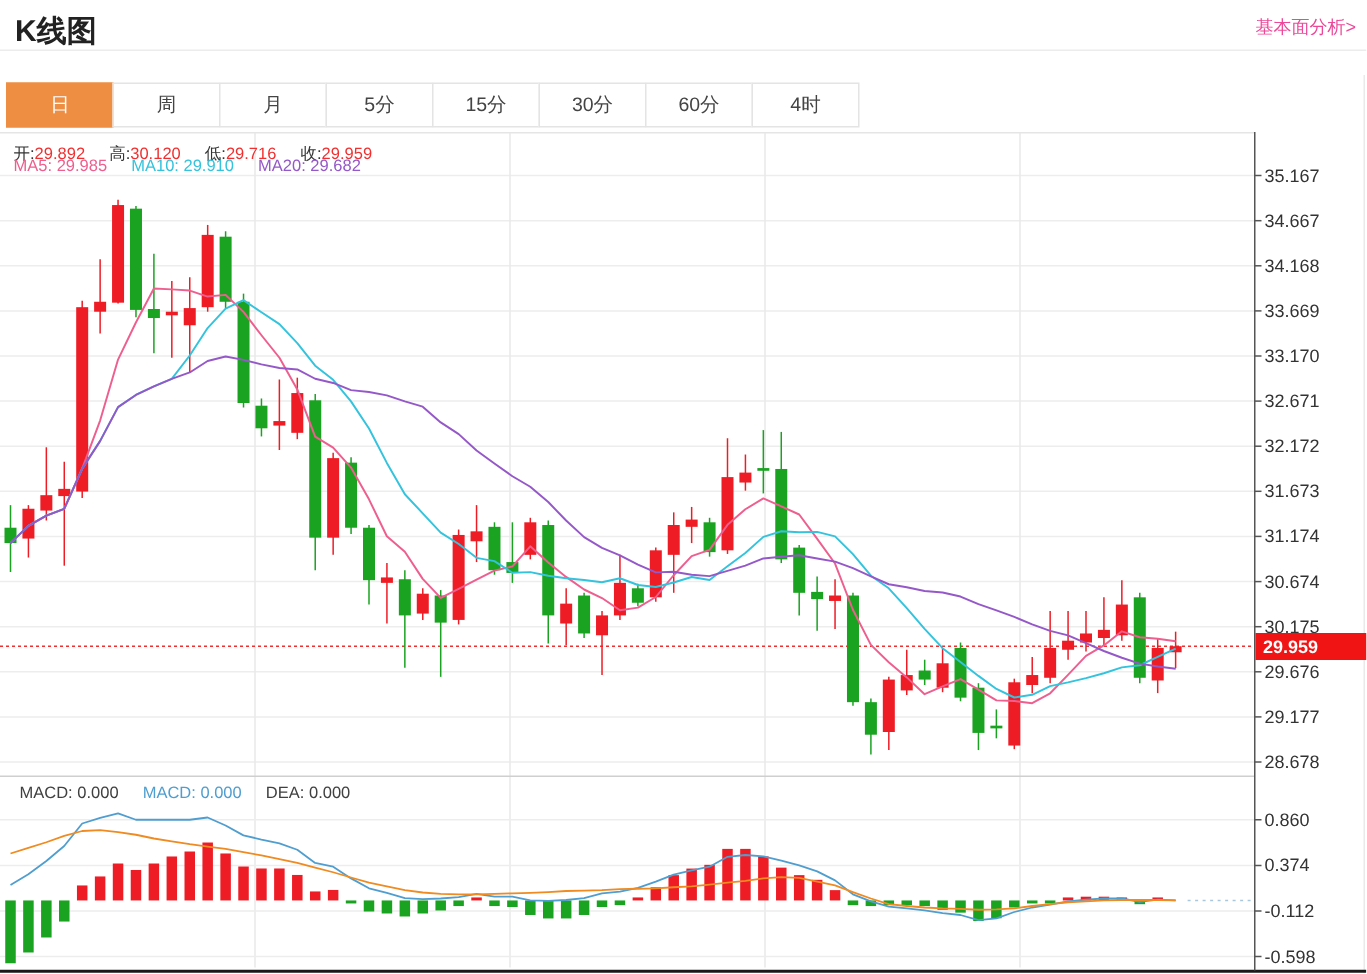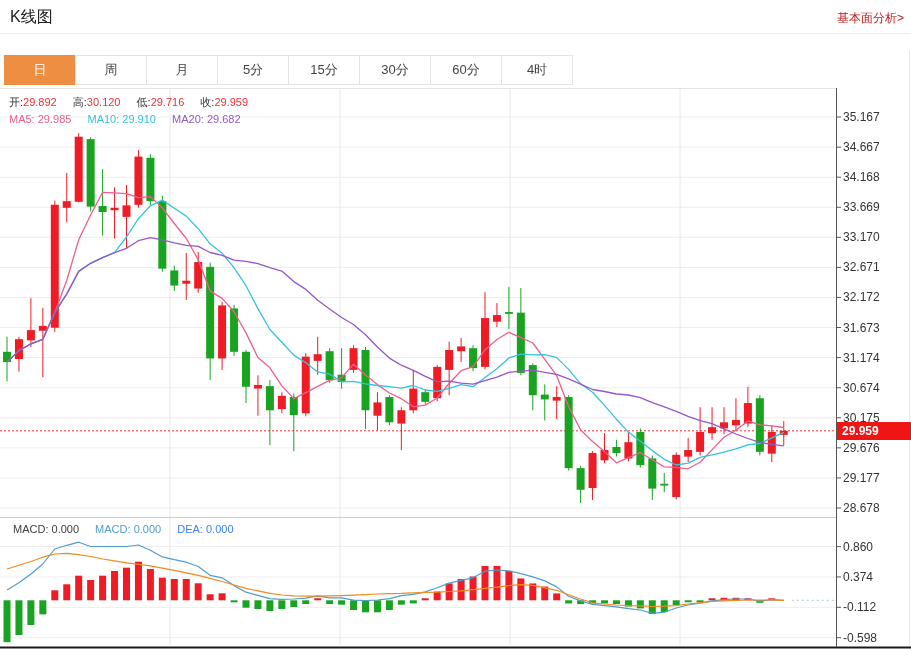--- a/index.html
+++ b/index.html
@@ -1,33 +1,33 @@
 <!DOCTYPE html>
 <html><head>
 <meta charset="utf-8">
 <style>
   html,body{margin:0;padding:0}
   body{width:911px;height:649px;position:relative;background:#fff;overflow:hidden;
        font-family:"Liberation Sans","DejaVu Sans",sans-serif;}
-  .hdr-title{position:absolute;top:7px;left:10px;font-size:16px;font-weight:normal;color:#222}
-  .hdr-link{position:absolute;top:10px;right:7px;font-size:12px;color:#b91c1c;cursor:pointer}
+  .hdr-title{position:absolute;top:7px;left:10px;font-size:20px;font-weight:bold;color:#222}
+  .hdr-link{position:absolute;top:10px;right:7px;font-size:12px;color:#ec4899;cursor:pointer}
   .hdr-sep{position:absolute;top:33px;left:0;width:911px;height:1px;background:#ececec}
   .tabs{position:absolute;top:55px;left:5px;display:flex;z-index:3}
   .tab{width:70px;height:28px;line-height:28px;text-align:center;font-size:13px;color:#444;
        border:1px solid #e4e4e4;margin-left:-1px;background:#fff;cursor:pointer;box-sizing:content-box}
   .tab.selected{background:#ee8e43;border-color:#ee8e43;color:#fff}
   .legend-row{position:absolute;left:9px;font-size:11px;white-space:nowrap;z-index:2}
   #ohlc-legend{top:95px}
-  #ma-legend{top:113px}
+  #ma-legend{top:105px}
   #macd-legend{top:523px;left:13px}
   .l-item{margin-right:13px}
   .lab{color:#333}
   .val{color:#f03030}
   .c-ma5{color:#ee5e8f}.c-ma10{color:#33c3dd}.c-ma20{color:#9558c8}
-  .c-macd{color:#404040}.c-diff{color:#4f9ecf}.c-dea{color:#3b82f6}
+  .c-macd{color:#404040}.c-diff{color:#4f9ecf}.c-dea{color:#404040}
   .price-tag{position:absolute;left:837px;top:422px;width:69px;height:18px;line-height:18px;
        background:#f01414;color:#fff;font-size:12px;font-weight:bold;padding-left:5px;z-index:2}
   .rborder{position:absolute;left:909px;top:50px;height:599px;width:1px;background:#eaeaea}
   #chart-svg{position:absolute;top:0;left:0;z-index:1}
 </style>
 </head>
 <body>
 
 <svg id="chart-svg" width="911" height="649">
     <g>

